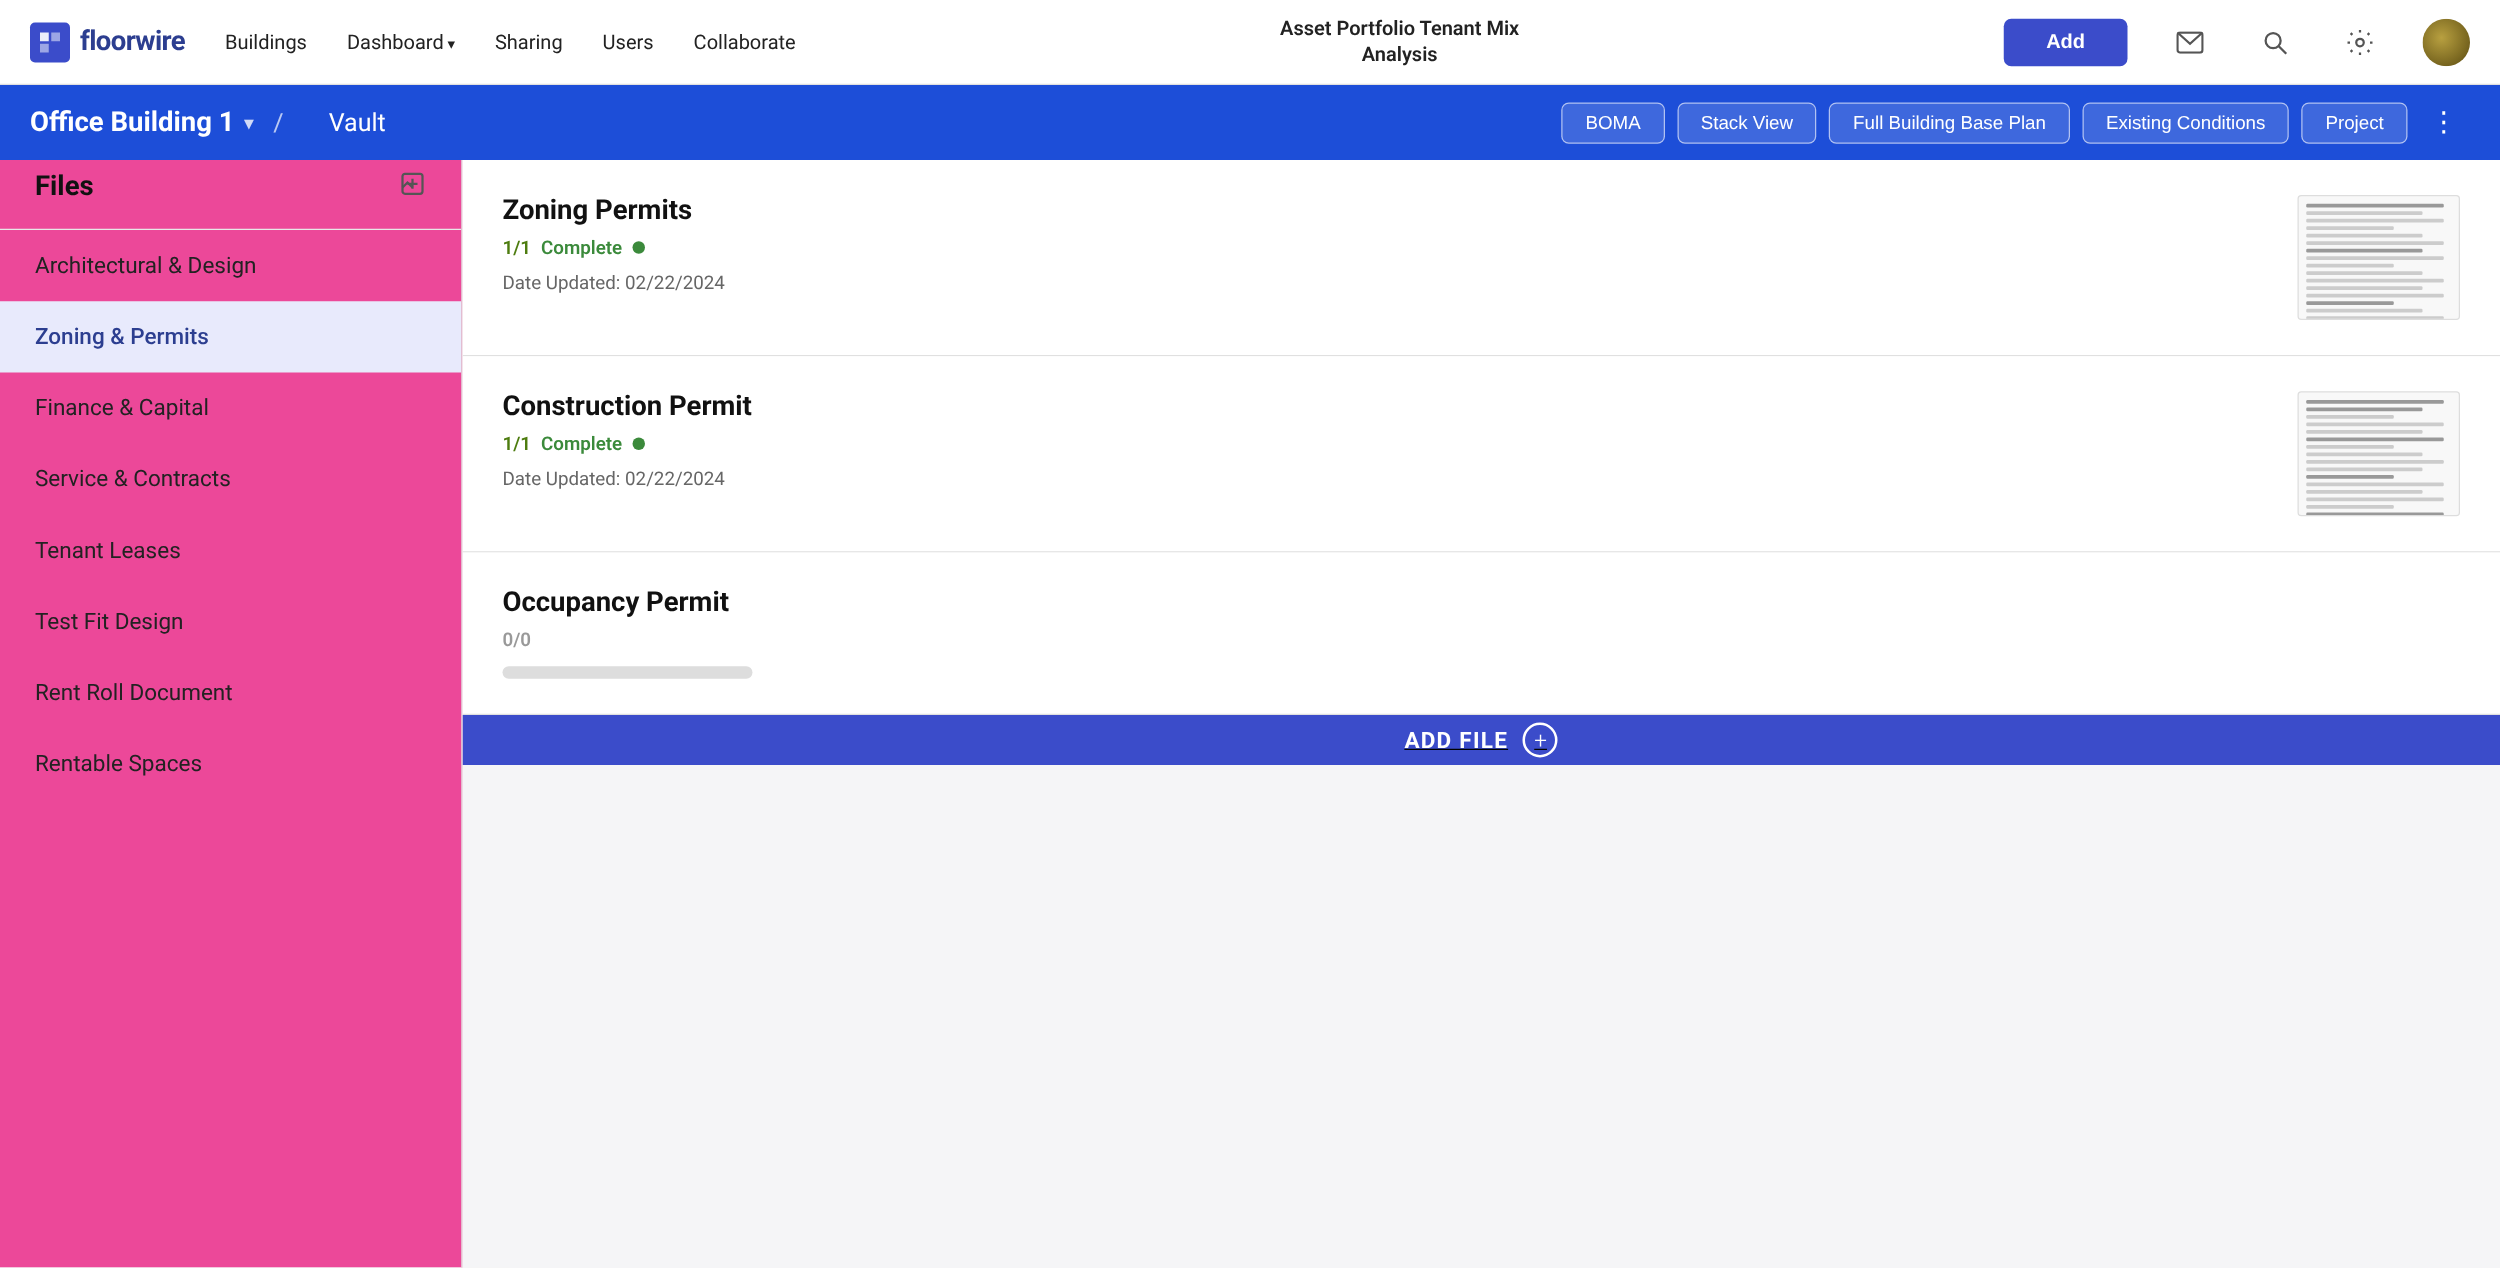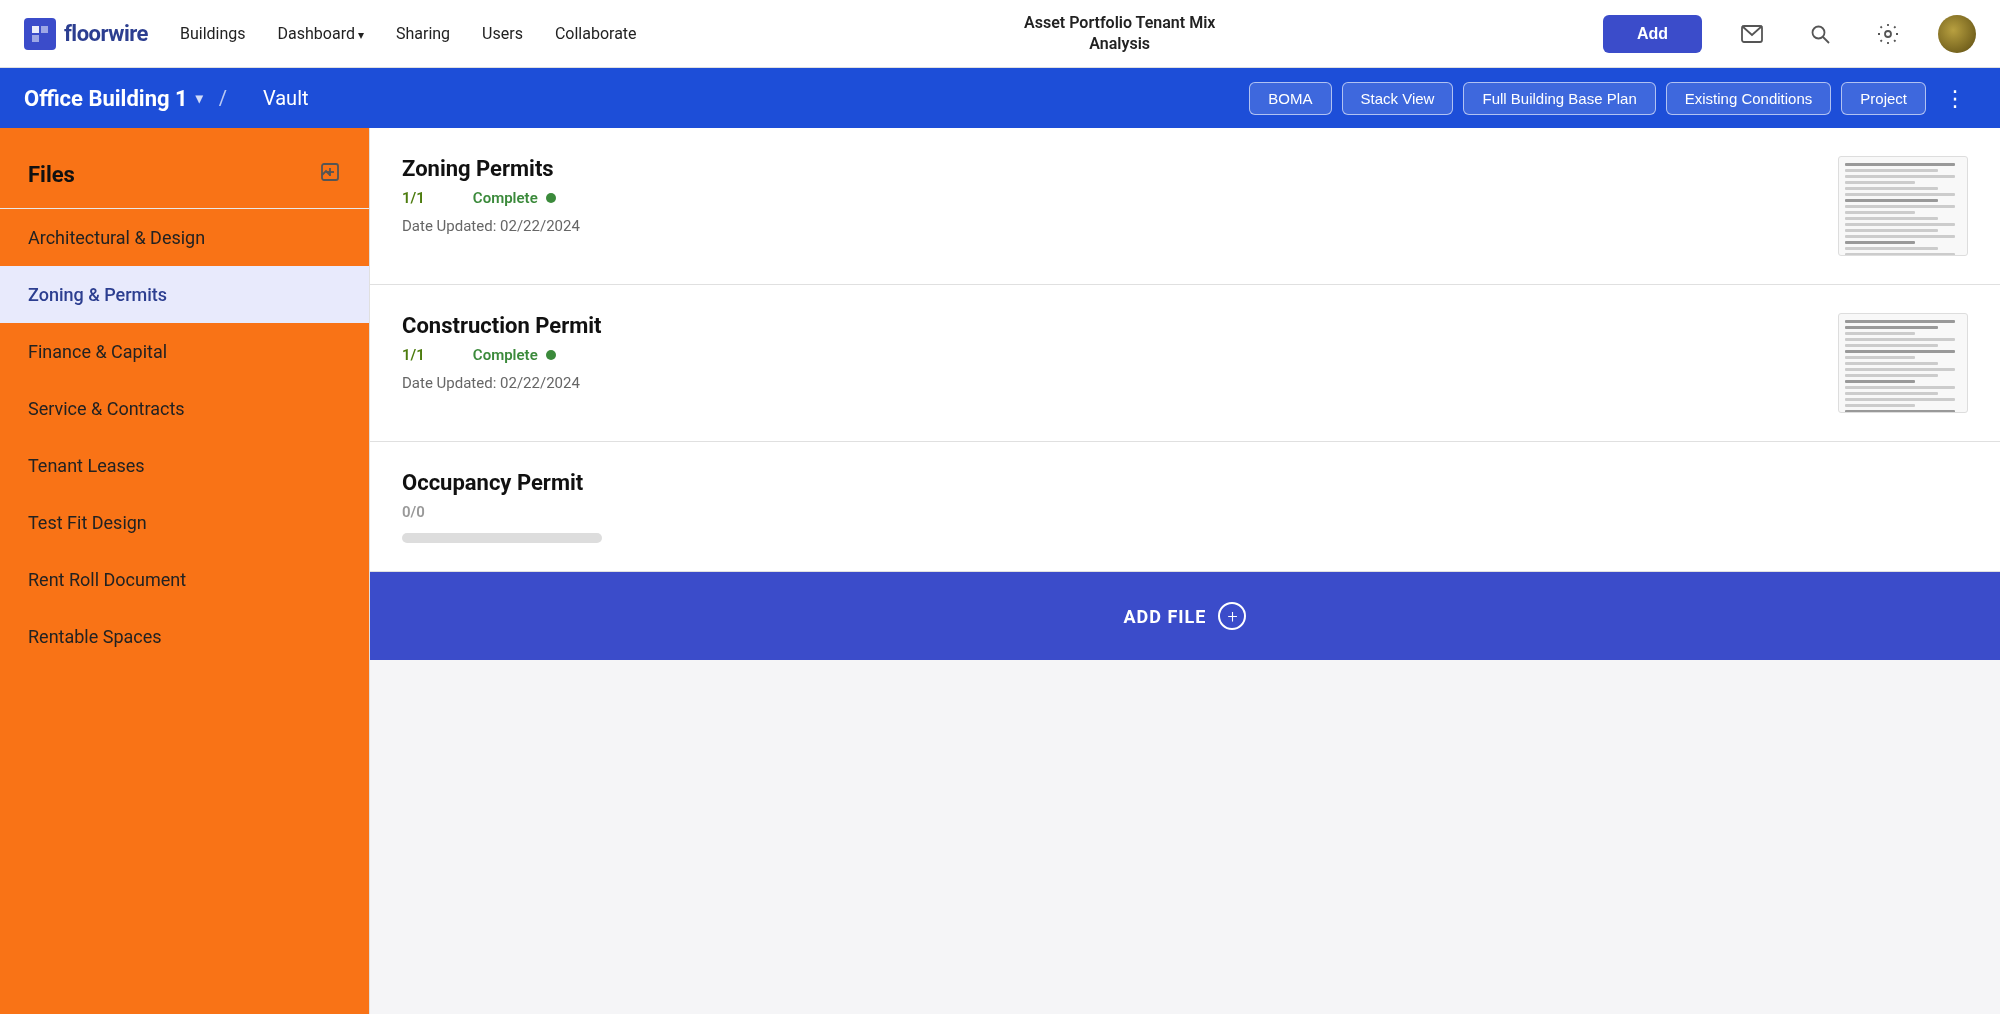--- a/index.html
+++ b/index.html
@@ -45,22 +45,22 @@
       background: rgba(255,255,255,0.15); color: #fff; border: 1.5px solid rgba(255,255,255,0.6);
       border-radius: 6px; padding: 7px 18px; font-size: 15px; cursor: pointer; white-space: nowrap;
     }
     .bc-more { color: #fff; font-size: 22px; cursor: pointer; padding: 0 8px; letter-spacing: 2px; }
 
     
     .main-layout { display: flex; height: calc(1014px - 68px - 60px); }
 
     
     .sidebar {
-      width: 370px; min-width: 370px; background: #f97316;
-      border-right: 1px solid #e0e0e0; padding: 33px 0; overflow-y: auto;
+      width: 370px; min-width: 370px; background: #ec4899;
+      border-right: 1px solid #e0e0e0; padding: 8px 0; overflow-y: auto;
       display: flex; flex-direction: column;
     }
     .sidebar-header {
       display: flex; align-items: center; justify-content: space-between;
       padding: 0 28px 20px 28px; border-bottom: 1px solid #e8e8e8;
     }
     .sidebar-title { font-size: 22px; font-weight: 700; color: #111; }
     .sidebar-upload-icon { font-size: 20px; color: #555; cursor: pointer; }
     .sidebar-item {
       padding: 18px 28px; font-size: 18px; color: #222; cursor: pointer;
@@ -71,21 +71,21 @@
     
     .content-area { flex: 1; overflow-y: auto; background: #f5f5f7; padding: 0; position: relative; }
     .file-card {
       background: #fff; margin: 0; border-bottom: 1px solid #e0e0e0;
       display: flex; align-items: flex-start; padding: 28px 32px; gap: 24px; position: relative;
     }
     .file-card-body { flex: 1; }
     .file-card-title { font-size: 22px; font-weight: 700; color: #111; margin-bottom: 8px; }
     .file-card-status { display: flex; align-items: center; gap: 8px; margin-bottom: 10px; }
     .status-count { font-size: 15px; color: #4d7c0f; font-weight: 600; }
-    .status-label { font-size: 15px; color: #3b8a3b; font-weight: 600; margin-left: 40px; }
+    .status-label { font-size: 15px; color: #3b8a3b; font-weight: 600; }
     .status-dot { width: 10px; height: 10px; border-radius: 50%; background: #3b8a3b; display: inline-block; }
     .file-card-date { font-size: 15px; color: #666; }
     .file-thumbnail {
       width: 130px; min-width: 130px; height: 100px; background: #f8f8f8;
       border: 1px solid #ddd; border-radius: 3px; overflow: hidden; position: relative;
     }
     .thumb-lines { padding: 6px; }
     .thumb-line { height: 3px; background: #ccc; margin-bottom: 3px; border-radius: 1px; }
     .thumb-line.short { width: 60%; }
     .thumb-line.medium { width: 80%; }
@@ -95,21 +95,21 @@
     
     .file-card-progress { margin-top: 12px; }
     .progress-bar-bg { width: 200px; height: 10px; background: #ddd; border-radius: 5px; }
     .progress-bar-fill { height: 100%; background: #ccc; border-radius: 5px; width: 0%; }
     .status-count.gray { color: #999; }
 
     
     .add-file-bar {
       position: sticky; bottom: 0; background: #3b4cca;
       display: flex; align-items: center; justify-content: center;
-      padding: 30px; gap: 12px; cursor: pointer;
+      padding: 6px; gap: 12px; cursor: pointer; text-decoration: underline;
     }
     .add-file-text { font-size: 18px; font-weight: 700; color: #fff; letter-spacing: 1px; }
     .add-file-icon { width: 28px; height: 28px; border: 2.5px solid #fff; border-radius: 50%; color: #fff; display: flex; align-items: center; justify-content: center; font-size: 18px; font-weight: 300; }
 
     
     .content-area::-webkit-scrollbar { width: 8px; }
     .content-area::-webkit-scrollbar-track { background: #f0f0f0; }
     .content-area::-webkit-scrollbar-thumb { background: #ccc; border-radius: 4px; }
   </style>
 </head>

